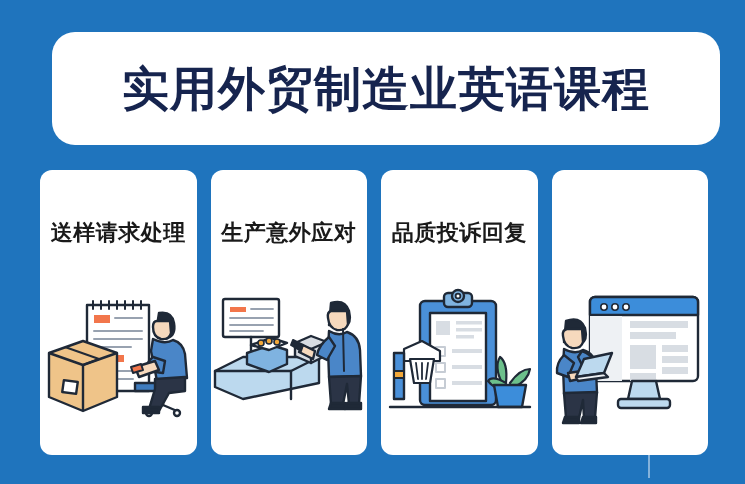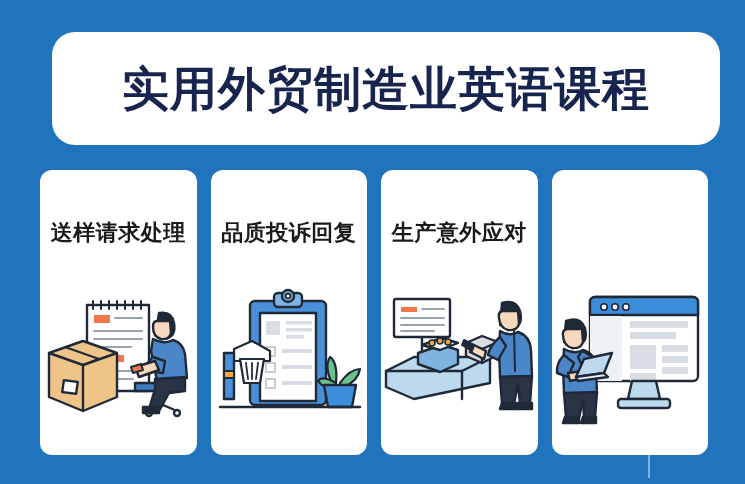--- a/index.html
+++ b/index.html
@@ -122,70 +122,20 @@
             <path d="M40 78 l0 46" fill="none"></path>
             <path d="M22 60 l34 12" fill="none" stroke-width="2"></path>
             <rect x="20" y="94" width="14" height="12" fill="#ffffff" transform="rotate(8 27 100)"></rect>
             <path d="M40 78 l16 -6" fill="none" stroke-width="2"></path>
           </g>
         </svg>
       </div>
     </div>
 
     <div class="card">
-      <div class="card-title">品质投诉回复</div>
-      <div class="art">
-        <svg width="150" height="140" viewBox="0 0 150 140" xmlns="http://www.w3.org/2000/svg">
-          <g stroke="#1f2937" stroke-width="2.4" stroke-linejoin="round" stroke-linecap="round">
-
-            <rect x="36" y="14" width="76" height="104" rx="5" fill="#4a90d9"></rect>
-            <rect x="46" y="26" width="56" height="88" fill="#ffffff"></rect>
-            <rect x="60" y="6" width="28" height="14" rx="4" fill="#7fb3e0"></rect>
-            <circle cx="74" cy="9" r="6" fill="#7fb3e0"></circle>
-            <circle cx="74" cy="9" r="2.4" fill="#ffffff" stroke-width="1.8"></circle>
-
-            <rect x="52" y="34" width="14" height="14" fill="#d8dde3" stroke="none"></rect>
-            <g stroke="none" fill="#d8dde3">
-              <rect x="72" y="34" width="26" height="3.5"></rect>
-              <rect x="72" y="41" width="26" height="3.5"></rect>
-              <rect x="72" y="48" width="18" height="3.5"></rect>
-            </g>
-            <g stroke="#c6ccd4" stroke-width="2" fill="#ffffff">
-              <rect x="52" y="60" width="9" height="9"></rect>
-              <rect x="52" y="76" width="9" height="9"></rect>
-              <rect x="52" y="92" width="9" height="9"></rect>
-            </g>
-            <g stroke="none" fill="#d8dde3">
-              <rect x="68" y="62" width="30" height="4"></rect>
-              <rect x="68" y="78" width="30" height="4"></rect>
-              <rect x="68" y="94" width="30" height="4"></rect>
-            </g>
-
-            <path d="M20 62 l18 -8 l18 10 l0 10 l-36 0 z" fill="#ffffff" stroke-width="2.2"></path>
-            <path d="M26 72 l24 0 l-4 24 l-16 0 z" fill="#ffffff" stroke-width="2.2"></path>
-            <g stroke="#1f2937" stroke-width="1.8">
-              <line x1="32" y1="76" x2="34" y2="92"></line>
-              <line x1="38" y1="76" x2="38" y2="92"></line>
-              <line x1="44" y1="76" x2="42" y2="92"></line>
-            </g>
-            <rect x="10" y="66" width="10" height="46" fill="#4a90d9"></rect>
-            <rect x="10" y="84" width="10" height="7" fill="#f2a83a" stroke-width="2"></rect>
-
-            <path d="M118 96 q-8 -16 -2 -26 q8 6 6 26" fill="#6cc08b" stroke-width="2.2"></path>
-            <path d="M126 96 q10 -14 20 -14 q-2 12 -16 18" fill="#6cc08b" stroke-width="2.2"></path>
-            <path d="M122 96 q-14 -8 -18 -2 q6 8 16 8" fill="#6cc08b" stroke-width="2.2"></path>
-            <path d="M110 98 l32 0 l-4 22 l-24 0 z" fill="#3c8dda"></path>
-
-            <line x1="6" y1="120" x2="146" y2="120" stroke="#1f2937" stroke-width="2.4"></line>
-          </g>
-        </svg>
-      </div>
-    </div>
-
-    <div class="card">
       <div class="card-title">生产意外应对</div>
       <div class="art">
         <svg width="155" height="140" viewBox="0 0 155 140" xmlns="http://www.w3.org/2000/svg">
           <g stroke="#1f2937" stroke-width="2.4" stroke-linejoin="round" stroke-linecap="round">
 
             <rect x="12" y="12" width="56" height="38" rx="2" fill="#ffffff"></rect>
             <rect x="19" y="20" width="16" height="5" fill="#f2764b" stroke="none"></rect>
             <g stroke="#98a2b0" stroke-width="1.8">
               <line x1="40" y1="22" x2="62" y2="22"></line>
               <line x1="19" y1="31" x2="62" y2="31"></line>
@@ -211,20 +161,70 @@
             <path d="M120 16 q14 -4 18 8 q3 12 -4 16 l-16 -2 z" fill="#1f2937"></path>
             <path d="M120 24 q-4 1 -3 7 q1 10 9 12 q9 1 11 -6 l-1 -13 z" fill="#f6d9bd"></path>
             <path d="M118 44 q10 6 18 1 q12 4 13 18 l1 26 l-32 1 l-1 -28 z" fill="#4a86c8"></path>
             <path d="M118 50 q-10 8 -12 18 l10 5 l8 -14 z" fill="#4a86c8"></path>
             <path d="M104 64 l-12 -6 l-4 7 l14 7 z" fill="#f6d9bd"></path>
             <path d="M92 58 l-10 -5 l-2 5 l10 6 z" fill="#1f2937" stroke-width="2"></path>
             <path d="M132 42 l1 42" fill="none" stroke-width="2" stroke="#1f2937"></path>
             <path d="M118 90 l32 -1 l-2 28 l-10 0 l-2 -20 l-4 20 l-12 0 z" fill="#2b3446"></path>
             <path d="M120 116 l14 0 l0 6 l-16 0 z" fill="#1f2937"></path>
             <path d="M136 116 l14 0 l0 6 l-16 0 z" fill="#1f2937"></path>
+          </g>
+        </svg>
+      </div>
+    </div>
+
+    <div class="card">
+      <div class="card-title">品质投诉回复</div>
+      <div class="art">
+        <svg width="150" height="140" viewBox="0 0 150 140" xmlns="http://www.w3.org/2000/svg">
+          <g stroke="#1f2937" stroke-width="2.4" stroke-linejoin="round" stroke-linecap="round">
+
+            <rect x="36" y="14" width="76" height="104" rx="5" fill="#4a90d9"></rect>
+            <rect x="46" y="26" width="56" height="88" fill="#ffffff"></rect>
+            <rect x="60" y="6" width="28" height="14" rx="4" fill="#7fb3e0"></rect>
+            <circle cx="74" cy="9" r="6" fill="#7fb3e0"></circle>
+            <circle cx="74" cy="9" r="2.4" fill="#ffffff" stroke-width="1.8"></circle>
+
+            <rect x="52" y="34" width="14" height="14" fill="#d8dde3" stroke="none"></rect>
+            <g stroke="none" fill="#d8dde3">
+              <rect x="72" y="34" width="26" height="3.5"></rect>
+              <rect x="72" y="41" width="26" height="3.5"></rect>
+              <rect x="72" y="48" width="18" height="3.5"></rect>
+            </g>
+            <g stroke="#c6ccd4" stroke-width="2" fill="#ffffff">
+              <rect x="52" y="60" width="9" height="9"></rect>
+              <rect x="52" y="76" width="9" height="9"></rect>
+              <rect x="52" y="92" width="9" height="9"></rect>
+            </g>
+            <g stroke="none" fill="#d8dde3">
+              <rect x="68" y="62" width="30" height="4"></rect>
+              <rect x="68" y="78" width="30" height="4"></rect>
+              <rect x="68" y="94" width="30" height="4"></rect>
+            </g>
+
+            <path d="M20 62 l18 -8 l18 10 l0 10 l-36 0 z" fill="#ffffff" stroke-width="2.2"></path>
+            <path d="M26 72 l24 0 l-4 24 l-16 0 z" fill="#ffffff" stroke-width="2.2"></path>
+            <g stroke="#1f2937" stroke-width="1.8">
+              <line x1="32" y1="76" x2="34" y2="92"></line>
+              <line x1="38" y1="76" x2="38" y2="92"></line>
+              <line x1="44" y1="76" x2="42" y2="92"></line>
+            </g>
+            <rect x="10" y="66" width="10" height="46" fill="#4a90d9"></rect>
+            <rect x="10" y="84" width="10" height="7" fill="#f2a83a" stroke-width="2"></rect>
+
+            <path d="M118 96 q-8 -16 -2 -26 q8 6 6 26" fill="#6cc08b" stroke-width="2.2"></path>
+            <path d="M126 96 q10 -14 20 -14 q-2 12 -16 18" fill="#6cc08b" stroke-width="2.2"></path>
+            <path d="M122 96 q-14 -8 -18 -2 q6 8 16 8" fill="#6cc08b" stroke-width="2.2"></path>
+            <path d="M110 98 l32 0 l-4 22 l-24 0 z" fill="#3c8dda"></path>
+
+            <line x1="6" y1="120" x2="146" y2="120" stroke="#1f2937" stroke-width="2.4"></line>
           </g>
         </svg>
       </div>
     </div>
 
     <div class="card">
       <div class="art">
         <svg width="152" height="140" viewBox="0 0 152 140" xmlns="http://www.w3.org/2000/svg">
           <g stroke="#1f2937" stroke-width="2.4" stroke-linejoin="round" stroke-linecap="round">
 

